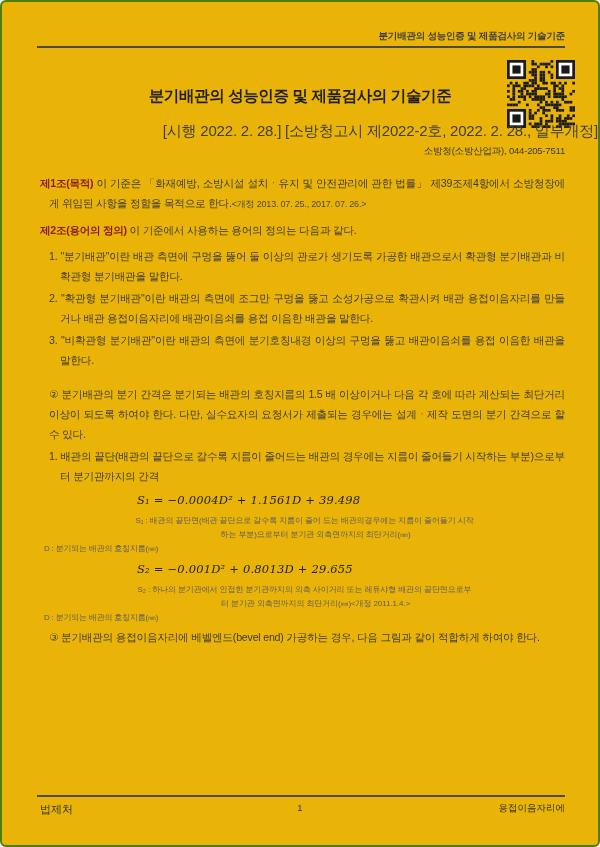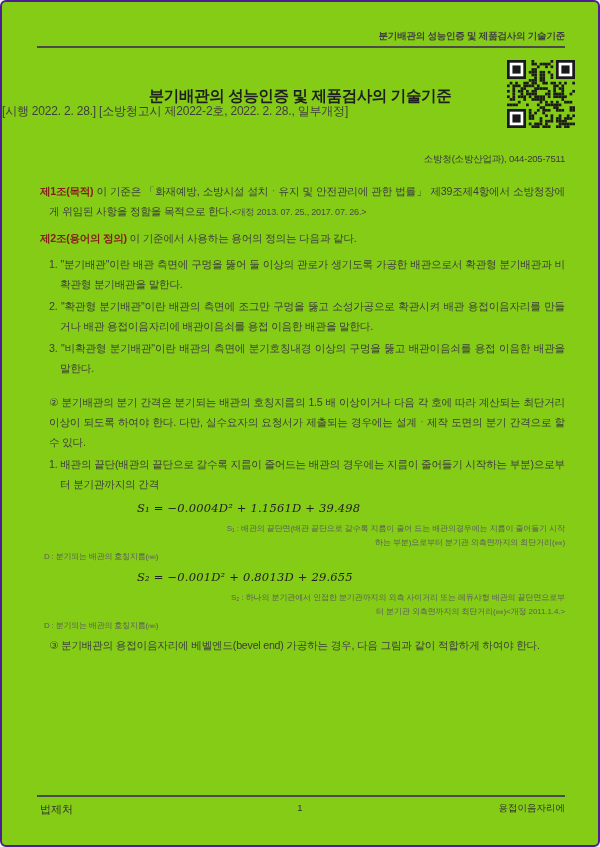--- a/index.html
+++ b/index.html
@@ -1,64 +1,64 @@
 <!DOCTYPE html>
 <html style="--red: #871b1b; --ink: #3c3c3c;"><head>
 <meta charset="utf-8">
 <style>
   html,body{margin:0;padding:0;background:#f4f4f4;}
   .page{
     position:relative;
     width:596px;height:843px;
-    background:#84cc16;
-    border:2px solid #4c1d95;
+    background:#eab308;
+    border:2px solid #4d7c0f;
     border-radius:6px;
     overflow:hidden;
     font-family:"Liberation Sans","DejaVu Sans",sans-serif;
     color:var(--ink,#3c3c3c);
   }
   .running-title{
     position:absolute;top:28px;right:33px;
     font-size:9.5px;font-weight:700;color:#3f3f3f;letter-spacing:-0.2px;
   }
   .head-rule{
     position:absolute;top:44px;left:35px;right:33px;
     border-top:2px solid #4a4a4a;
   }
   .doc-title{
     position:absolute;top:84px;left:0;right:0;
     text-align:center;font-size:15.5px;font-weight:800;color:#1f1f1f;letter-spacing:-0.4px;
   }
   .doc-sub{
-    position:absolute;top:101px;left:0;right:0;
-    text-align:left;font-size:12px;color:#3f3f3f;letter-spacing:-0.2px;
+    position:absolute;top:120px;left:0;right:0;
+    text-align:right;font-size:15px;color:#3f3f3f;letter-spacing:-0.2px;
   }
   .qr{position:absolute;top:58px;left:505px;width:68px;height:68px;}
   .content{
     position:absolute;top:143px;left:38px;right:33px;
     font-size:10.6px;line-height:20px;letter-spacing:-0.2px;
     text-align:justify;word-break:break-all;
   }
-  .contact{text-align:right;font-size:9.5px;line-height:12px;margin:8px 0 16px 0;}
+  .contact{text-align:right;font-size:9.5px;line-height:12px;margin:0 0 16px 0;}
   p{margin:0;}
   .para{margin-bottom:6px;padding-left:9px;text-indent:-9px;}
   .art-head{font-weight:800;color:var(--red,#871b1b);letter-spacing:-0.3px;}
   .amend{font-size:9px;color:#4a4a4a;}
   .item{margin-left:9px;padding-left:11px;text-indent:-11px;margin-top:2px;}
   .clause{margin-left:9px;margin-top:12px;}
   .art3-block{margin-top:14px;}
   .formula{
     margin:6px 0 0 97px;
     font-family:"DejaVu Serif","Liberation Serif",serif;
     font-style:italic;font-size:11.5px;color:#222;
     letter-spacing:0.2px;text-indent:0;line-height:16px;
   }
   .note{
     margin:6px 0 0 4px;font-size:8px;line-height:14px;color:#5d5d5d;
-    text-align:right;text-indent:0;letter-spacing:-0.1px;white-space:nowrap;
+    text-align:center;text-indent:0;letter-spacing:-0.1px;white-space:nowrap;
   }
   .note .ind{margin-left:22px;}
   .note-d{margin:0 0 0 4px;font-size:8px;line-height:13px;color:#5d5d5d;text-align:left;white-space:nowrap;}
   .para3{margin-left:9px;margin-top:3px;}
   .foot-rule{position:absolute;top:793px;left:35px;right:33px;border-top:2px solid #4a4a4a;}
   .foot-left{position:absolute;top:800px;left:38px;font-size:11px;color:#333;}
   .foot-center{position:absolute;top:800px;left:0;right:0;text-align:center;font-size:9.5px;color:#333;}
   .foot-right{position:absolute;top:800px;right:33px;font-size:9.5px;color:#333;}
 </style>
 </head>

